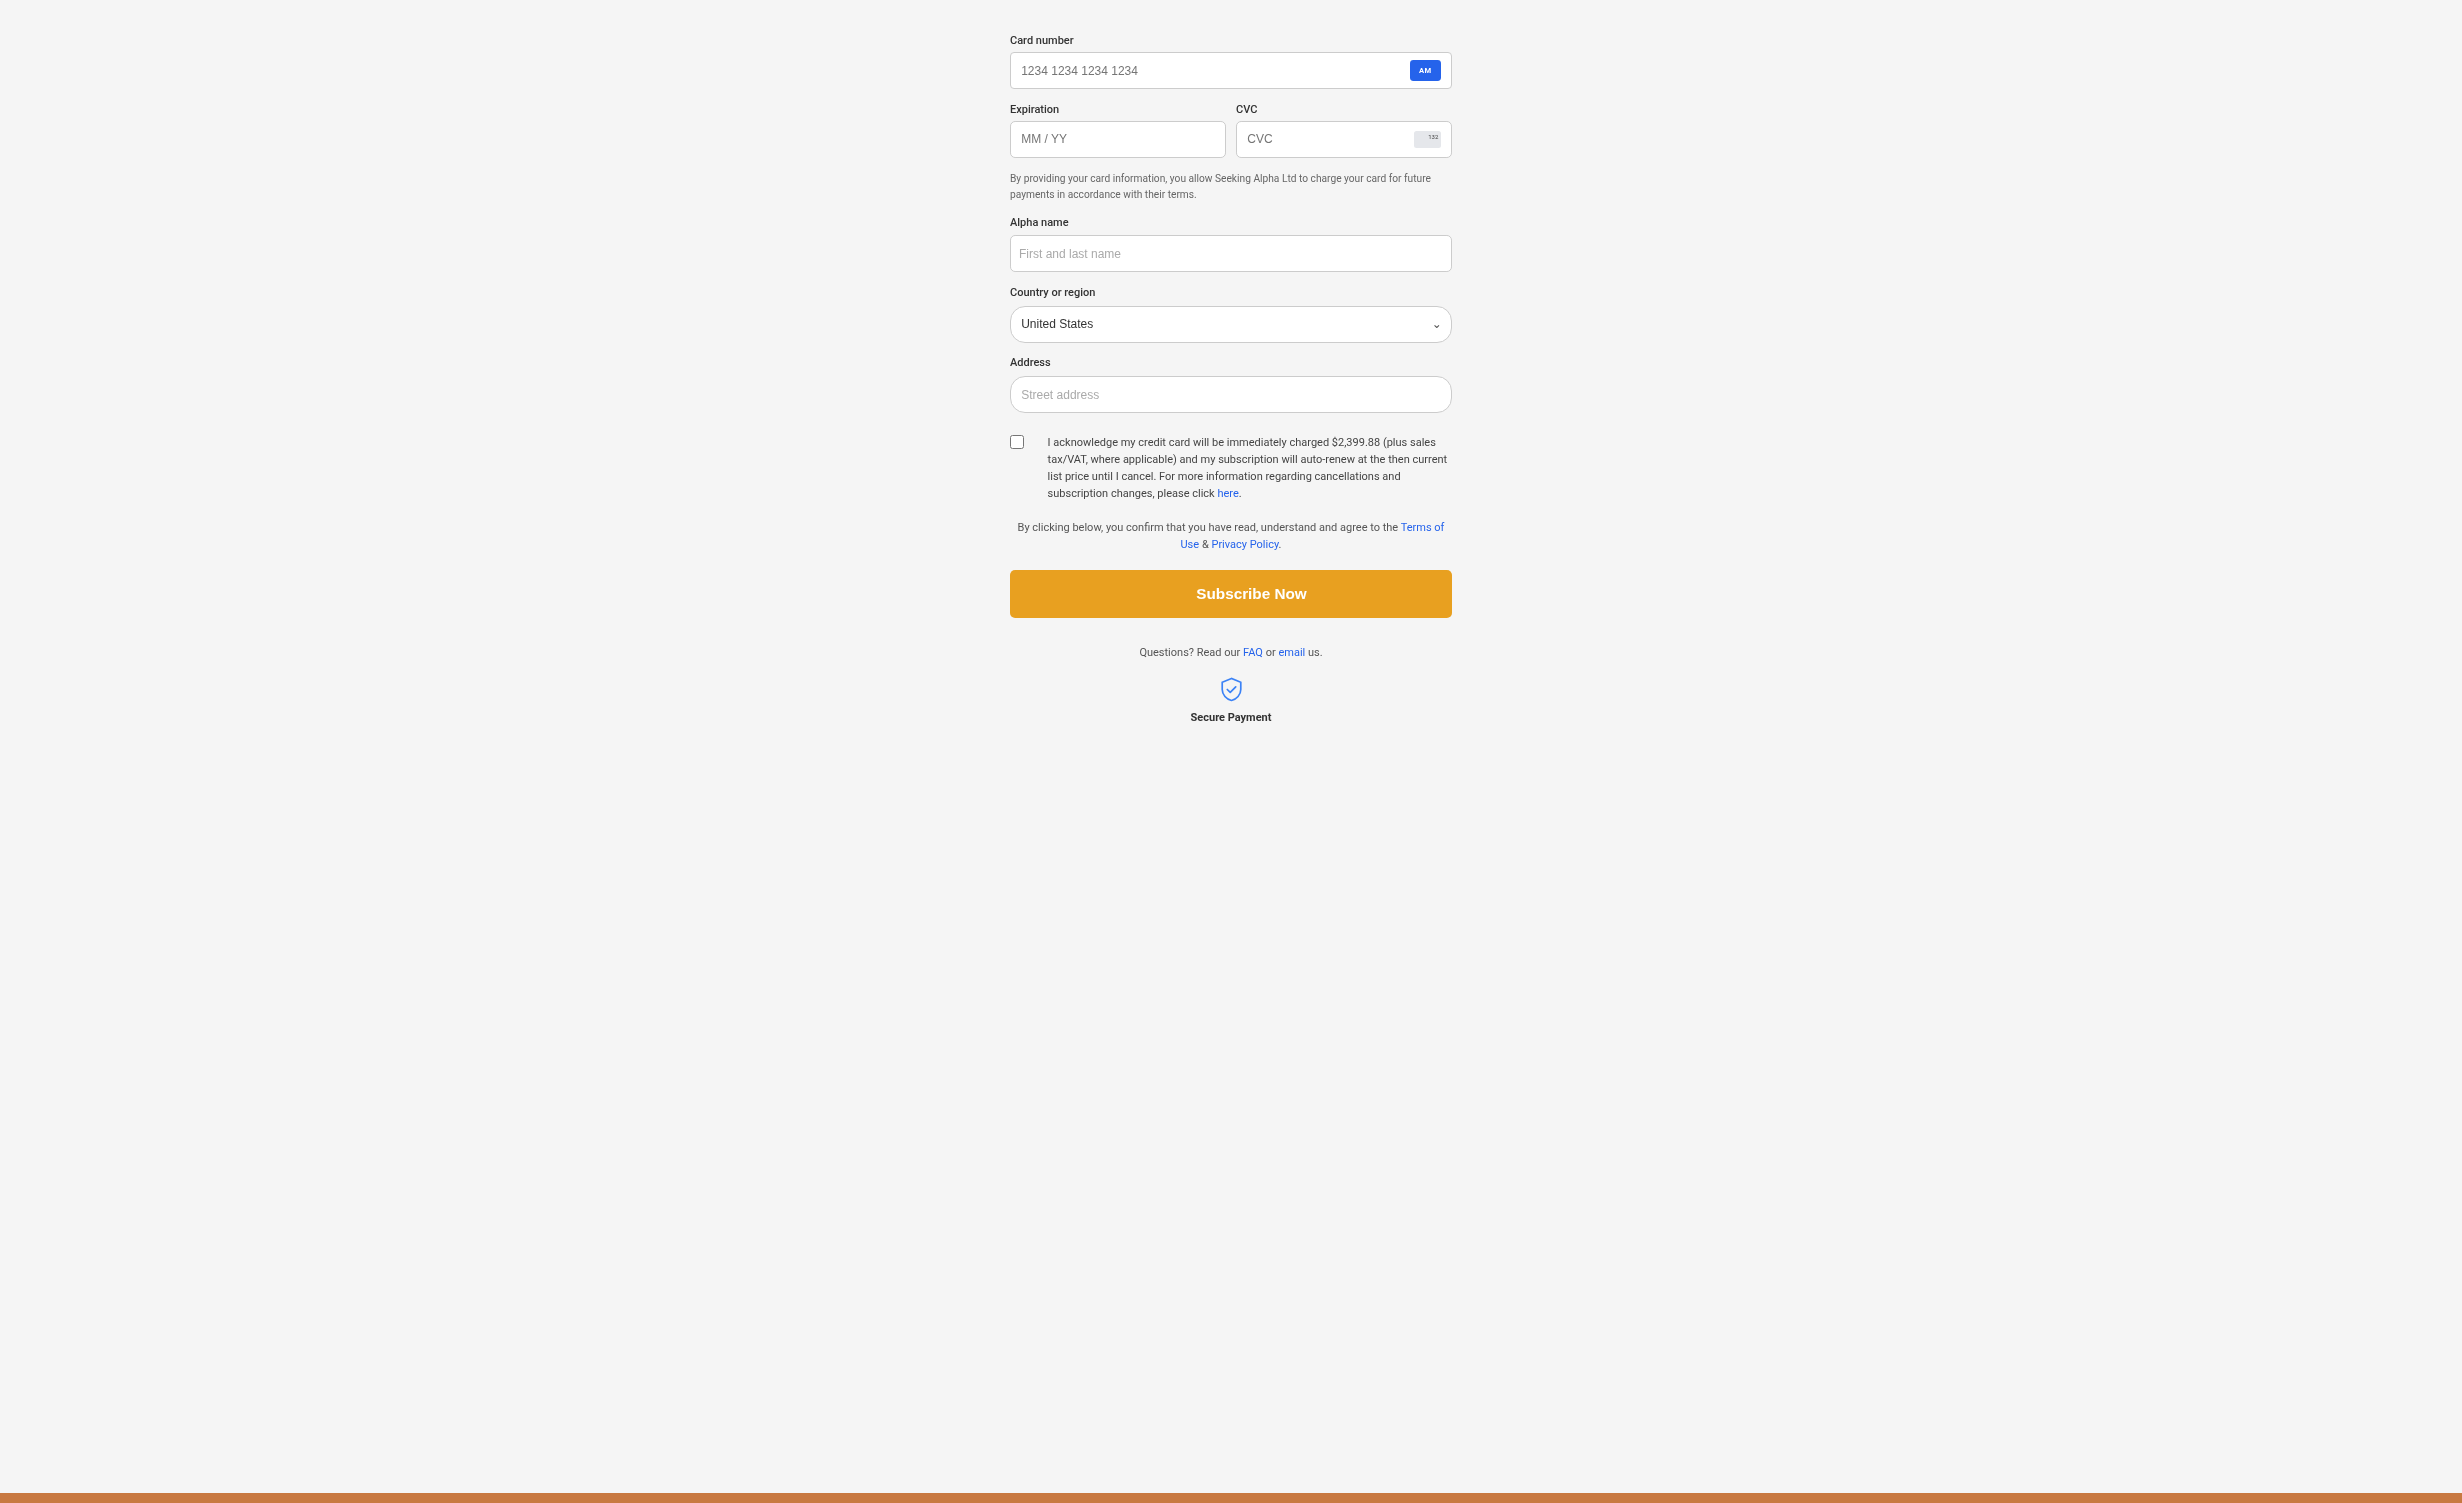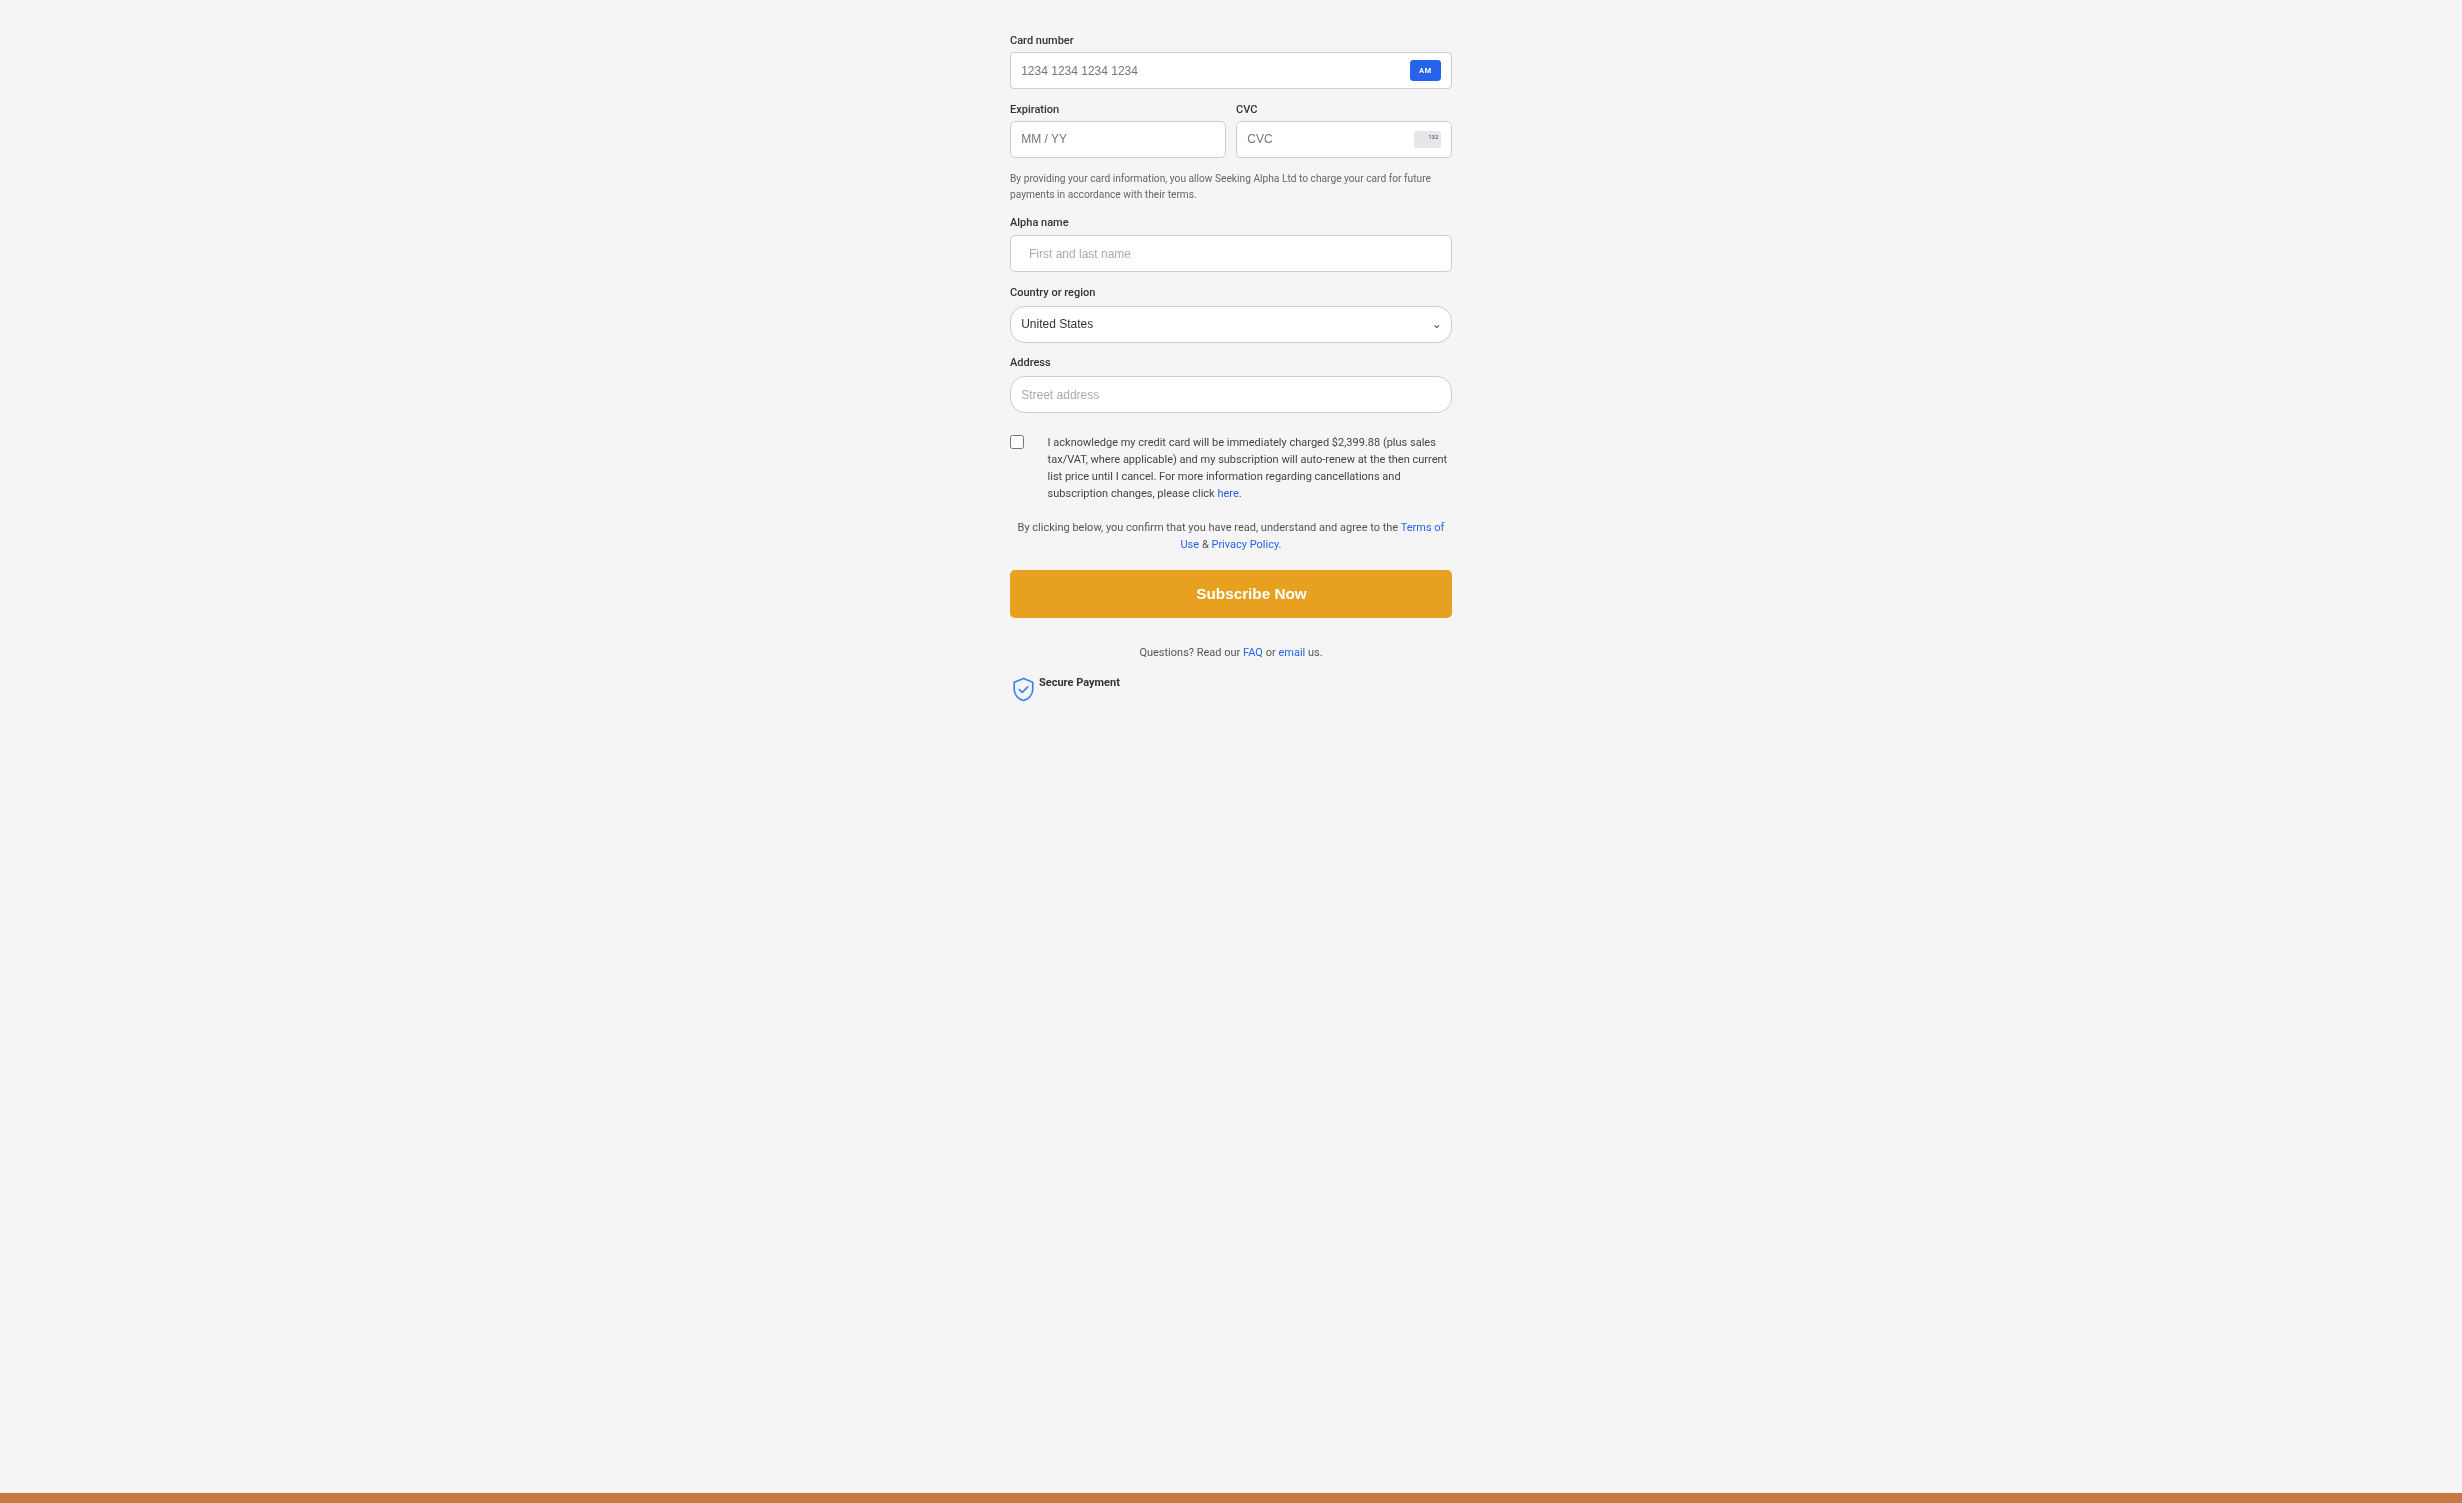--- a/index.html
+++ b/index.html
@@ -148,21 +148,21 @@
       color: #666;
       line-height: 1.5;
       margin-bottom: 13.6px;
     }
 
     .full-input {
       width: 100%;
       border: 0.8px solid #ccc;
       border-radius: 5.1px;
       background: #fff;
-      padding: 0 18px;
+      padding: 0 8px;
       height: 37px;
       font-size: 12px;
       color: #999;
       outline: none;
       margin-bottom: 13.6px;
     }
 
     .full-input::placeholder {
       color: #aaa;
     }
@@ -275,22 +275,23 @@
       margin-bottom: 17px;
     }
 
     .questions-row a {
       color: #2563eb;
       text-decoration: none;
     }
 
     .secure-payment-row {
       display: flex;
-      align-items: flex-start;
-      gap: 2px;
+      flex-direction: column;
+      align-items: center;
+      gap: 8px;
     }
 
     .shield-icon {
       width: 27px;
       height: 27px;
     }
 
     .secure-payment-label {
       font-size: 11px;
       font-weight: 700;

